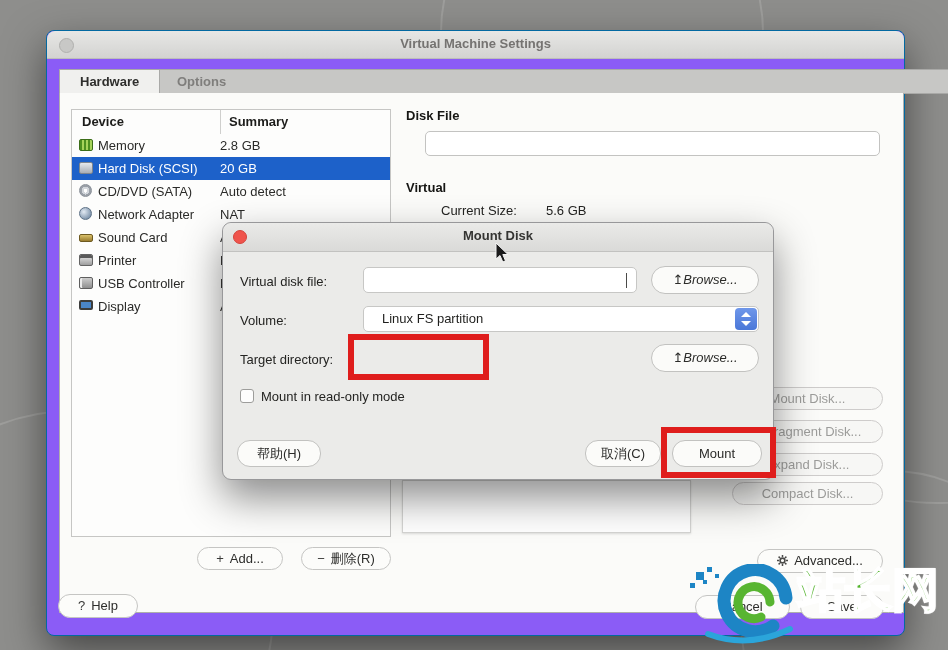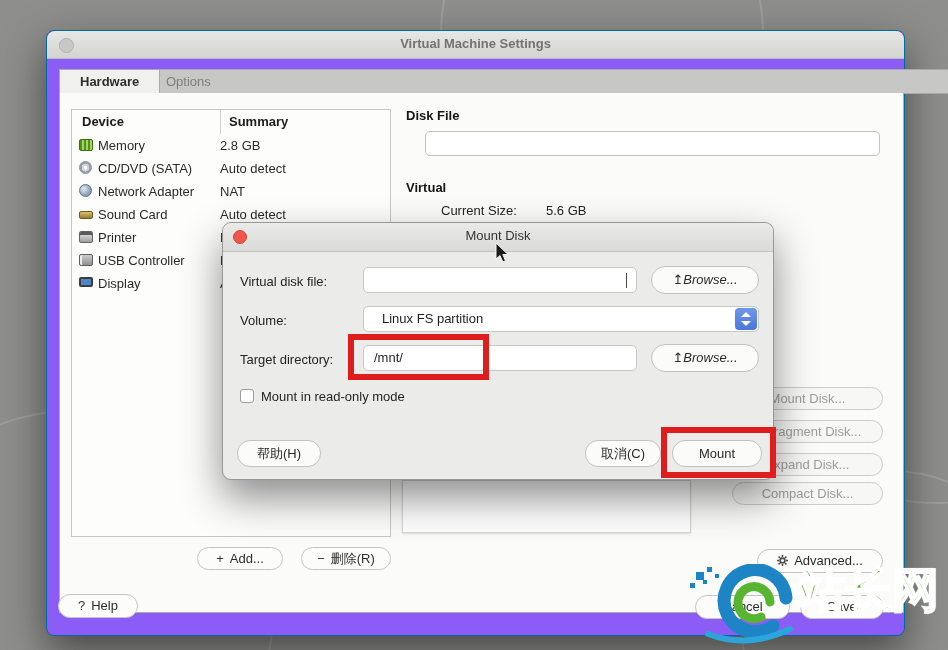--- a/index.html
+++ b/index.html
@@ -12,21 +12,21 @@
   #vm-titlebar{position:absolute;left:0;top:0;right:0;height:27px;border-radius:8px 8px 0 0;
          background:linear-gradient(#e7e7e5,#d3d3d1);border-bottom:1px solid #bdbdbb;}
   #vm-titlebar .winbtn{position:absolute;left:12px;top:7px;width:13px;height:13px;border-radius:50%;
          background:#c8c8c6;border:1px solid #b0b0ae;}
   #vm-title{position:absolute;left:0;right:0;top:5px;text-align:center;font-weight:bold;color:#757371;}
   
   #tabstrip{position:absolute;left:12px;top:38px;width:907px;height:25px;background:#c7c7c5;
          border:1px solid #a9a9a7;box-sizing:border-box;}
   .tab{position:absolute;top:0;height:23px;line-height:23px;padding:0 20px;}
   #tab-hardware{left:0;background:#f0f0ee;border-right:1px solid #a9a9a7;color:#2e2e2c;font-weight:600;}
-  #tab-options{left:86px;color:#7f7e7c;}
+  #tab-options{left:97px;color:#7f7e7c;font-weight:bold;}
   
   #content{position:absolute;left:12px;top:62px;width:845px;height:520px;background:#fbfbf9;
          border:1px solid #aeaeac;border-top:none;box-sizing:border-box;}
   
   #devlist{position:absolute;left:24px;top:78px;width:320px;height:428px;background:#fdfdfc;
          border:1px solid #c6c6c4;box-sizing:border-box;}
   #devheader{position:relative;height:24px;line-height:24px;font-weight:bold;color:#1c1c1a;}
   #devheader .h-dev{position:absolute;left:10px;}
   #devheader .h-sum{position:absolute;left:148px;border-left:1px solid #cfcfcd;padding-left:8px;height:24px;}
   .drow{position:relative;height:23px;line-height:23px;}
@@ -61,21 +61,21 @@
   .btn{position:absolute;background:#fcfcfa;border:1px solid #c5c5c3;border-radius:12px;color:#2d2d2b;
        text-align:center;box-sizing:border-box;line-height:21px;height:23px;}
   .btn .glyph{margin-right:6px;color:#3a3a38;}
   
   #mountdlg{position:absolute;left:222px;top:222px;width:550px;height:256px;background:#ebebe9;
          border:1px solid #98989a;border-radius:9px;box-shadow:0 18px 40px rgba(0,0,0,.45);z-index:50;}
   #dlg-titlebar{position:absolute;left:0;top:0;right:0;height:28px;border-radius:9px 9px 0 0;
          background:linear-gradient(#eaeae8,#dadad8);border-bottom:1px solid #c2c2c0;}
   #dlg-close{position:absolute;left:10px;top:7px;width:14px;height:14px;border-radius:50%;
          background:#f0544c;border:1px solid #d4443d;box-sizing:border-box;}
-  #dlg-title{position:absolute;left:0;right:0;top:5px;text-align:center;font-weight:normal;color:#343432;}
+  #dlg-title{position:absolute;left:0;right:0;top:5px;text-align:center;font-weight:bold;color:#343432;}
   .dlg-label{position:absolute;left:17px;color:#242422;}
   .dlg-input{position:absolute;left:140px;width:274px;height:26px;background:#ffffff;border:1px solid #c7c7c5;
          border-radius:5px;box-sizing:border-box;line-height:24px;padding-left:10px;color:#1f1f1d;}
   .dlg-browse{position:absolute;left:428px;width:108px;height:28px;background:#fbfbf9;border:1px solid #c2c2c0;
          border-radius:14px;box-sizing:border-box;line-height:26px;text-align:center;color:#2b2b29;font-style:italic;}
   #dlg-select{position:absolute;left:140px;top:83px;width:396px;height:26px;background:#ffffff;
          border:1px solid #c7c7c5;border-radius:5px;box-sizing:border-box;line-height:24px;padding-left:18px;color:#1f1f1d;}
   #dlg-spinner{position:absolute;right:1px;top:1px;width:22px;height:22px;border-radius:4px;
          background:linear-gradient(#6f97ea,#4a77d8);}
   #dlg-spinner .chev{position:absolute;left:6px;width:0;height:0;border-left:5px solid transparent;border-right:5px solid transparent;}
@@ -125,20 +125,25 @@
     <div id="devlist">
       <div id="devheader">
         <span class="h-dev">Device</span>
         <span class="h-sum">Summary</span>
       </div>
       <div class="drow">
         <span class="dev-icon icon-memory"></span>
         <span class="dev-name">Memory</span>
         <span class="dev-sum">2.8 GB</span>
       </div>
+      <div class="drow selected">
+        <span class="dev-icon icon-harddisk"></span>
+        <span class="dev-name">Hard Disk (SCSI)</span>
+        <span class="dev-sum">20 GB</span>
+      </div>
       <div class="drow">
         <span class="dev-icon icon-cd"></span>
         <span class="dev-name">CD/DVD (SATA)</span>
         <span class="dev-sum">Auto detect</span>
       </div>
       <div class="drow">
         <span class="dev-icon icon-network"></span>
         <span class="dev-name">Network Adapter</span>
         <span class="dev-sum">NAT</span>
       </div>
@@ -226,23 +231,20 @@
     <div class="dlg-label" style="top:90px;">Volume:</div>
     <div id="dlg-select">
       <span>Linux FS partition</span>
       <span id="dlg-spinner">
         <span class="chev up"></span>
           <span class="chev down"></span>
       </span>
     </div>
 
     <div class="dlg-label" style="top:129px;">Target directory:</div>
-    <div class="dlg-input" style="top:122px;">
-      <span>/mnt/</span>
-    </div>
     <div class="dlg-browse" style="top:121px;">
       <span class="glyph">↥</span><span>Browse...</span>
     </div>
 
     <span id="dlg-check"></span>
     <div id="dlg-checklabel">Mount in read-only mode</div>
 
     <div class="dlg-btn" style="left:14px;width:84px;">帮助(H)</div>
     <div class="dlg-btn" style="left:362px;width:76px;">取消(C)</div>
     <div class="dlg-btn" style="left:449px;width:90px;">Mount</div>

